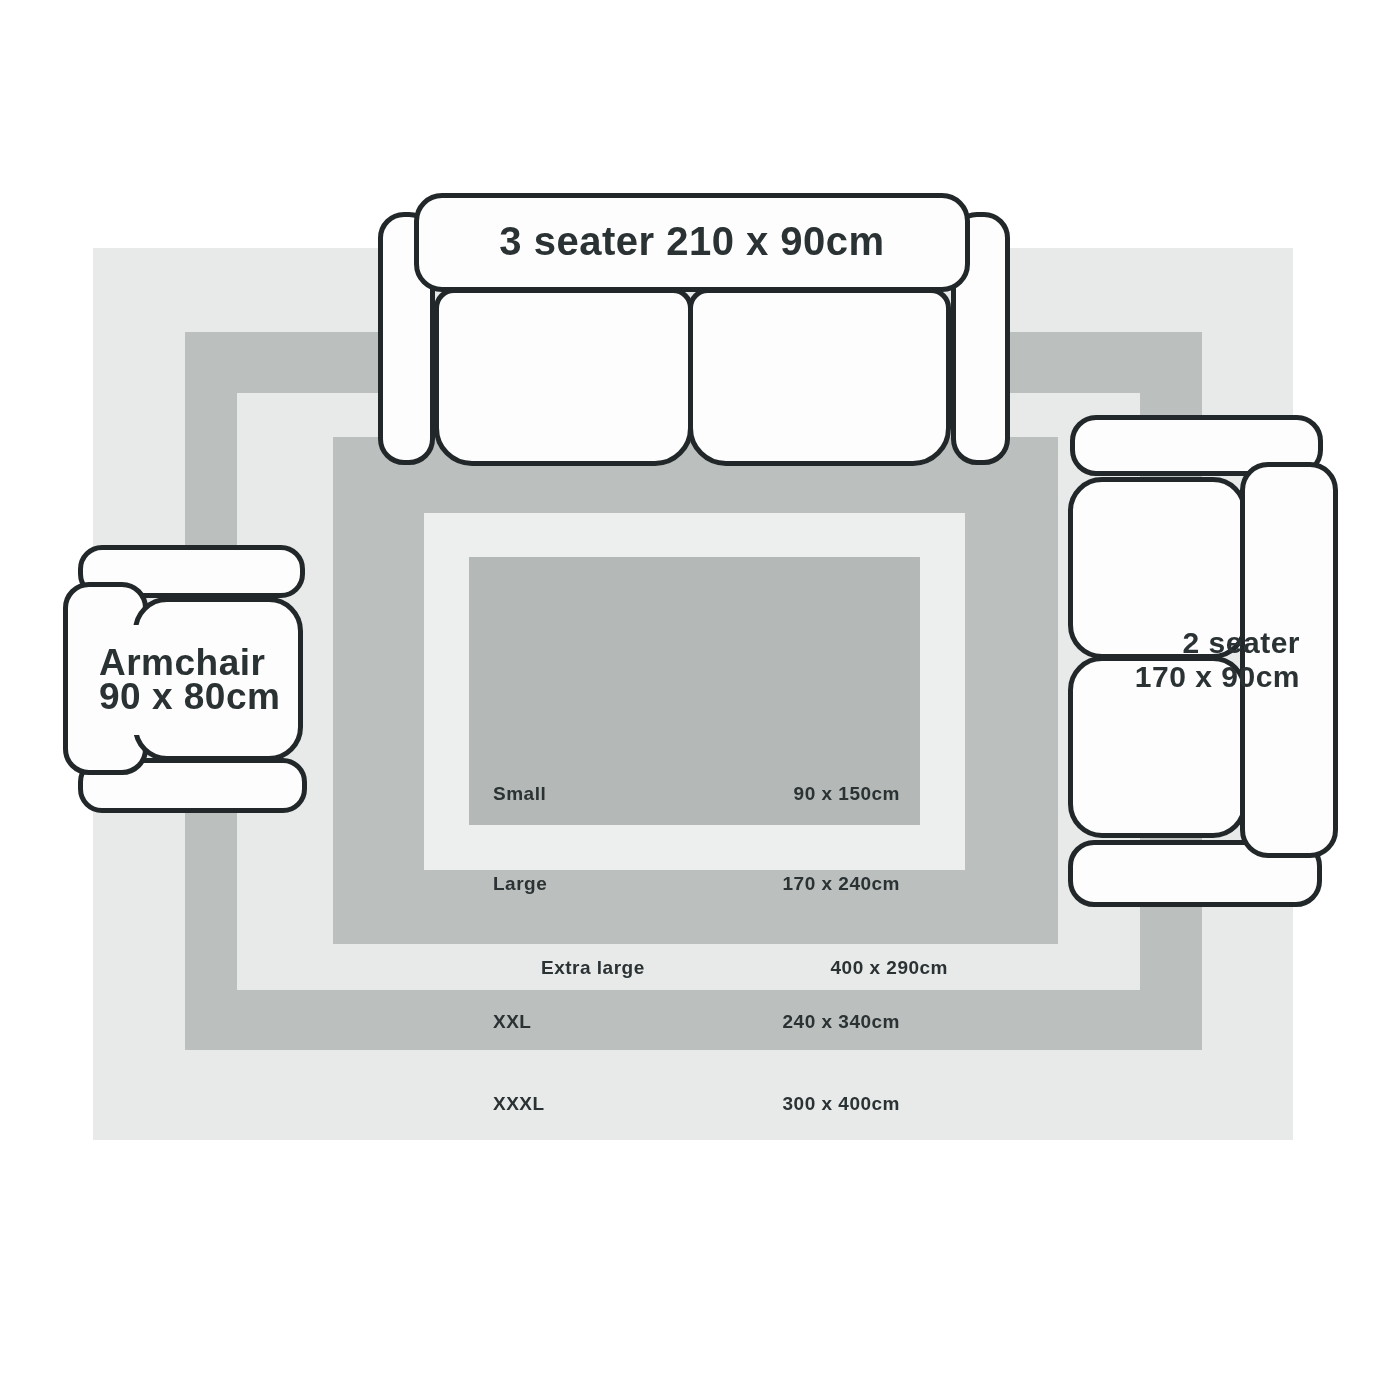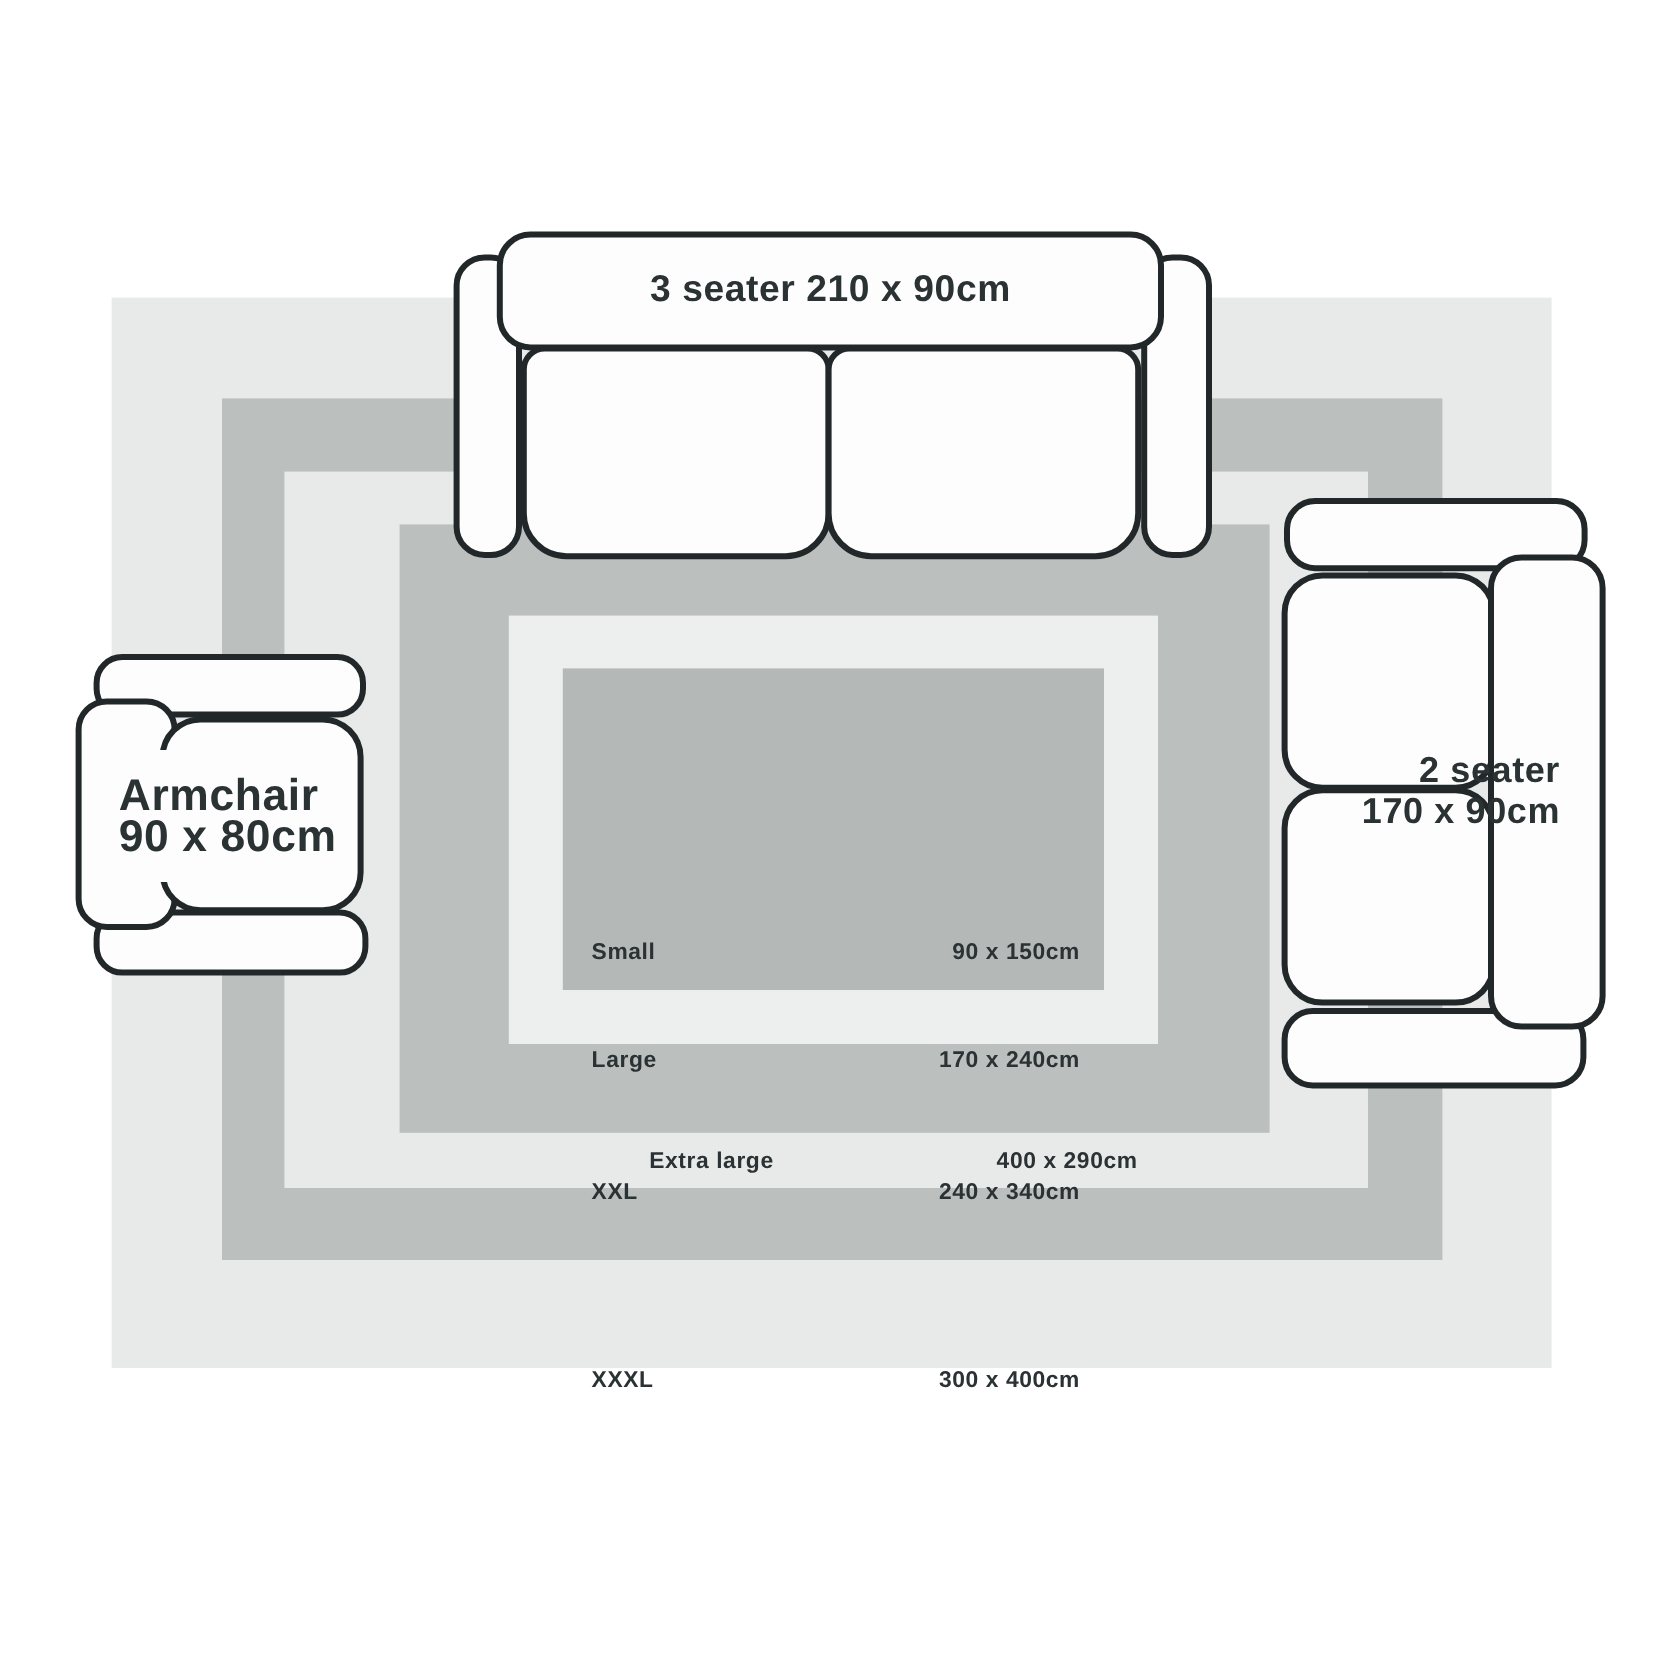--- a/index.html
+++ b/index.html
@@ -31,21 +31,21 @@
   }
   
   .s3-cushion-l{left:434px;top:288px;width:259px;height:178px;border-radius:20px 20px 38px 38px;z-index:1;}
   .s3-cushion-r{left:688px;top:288px;width:263px;height:178px;border-radius:20px 20px 38px 38px;z-index:1;}
   .s3-arm-l{left:378px;top:212px;width:57px;height:253px;border-radius:26px;z-index:2;}
   .s3-arm-r{left:951px;top:212px;width:59px;height:253px;border-radius:26px;z-index:2;}
   .s3-back{left:414px;top:193px;width:556px;height:99px;border-radius:28px;z-index:3;}
   .s3-label{
     position:absolute;left:414px;top:193px;width:556px;height:96px;z-index:4;
     display:flex;align-items:center;justify-content:center;
-    font-size:31px;font-weight:bold;letter-spacing:0.5px;
+    font-size:40px;font-weight:bold;letter-spacing:0.5px;
   }
   
   .s2-cushion-t{left:1068px;top:477px;width:179px;height:182px;border-radius:34px;z-index:1;}
   .s2-cushion-b{left:1068px;top:656px;width:179px;height:182px;border-radius:34px;z-index:1;}
   .s2-arm-t{left:1070px;top:415px;width:253px;height:61px;border-radius:26px;z-index:2;}
   .s2-arm-b{left:1068px;top:840px;width:254px;height:67px;border-radius:26px;z-index:2;}
   .s2-back{left:1240px;top:462px;width:98px;height:396px;border-radius:28px;z-index:3;}
   .s2-label{
     position:absolute;left:1090px;top:626px;width:210px;z-index:4;
     text-align:right;font-size:30px;font-weight:bold;line-height:34px;letter-spacing:0.5px;
@@ -66,22 +66,22 @@
   
   .size-row{
     position:absolute;left:493px;width:407px;height:44px;
     display:flex;align-items:center;justify-content:space-between;
     font-size:19px;font-weight:bold;letter-spacing:0.5px;
   }
   .row-0{top:772px;}
   .row-1{top:829px;}
   .row-2{top:862px;}
   .row-3{top:946px;margin-left:48px;}
-  .row-4{top:972px;}
-  .row-5{top:1129px;}
+  .row-4{top:1000px;}
+  .row-5{top:1071px;align-items:flex-end;}
 </style>
 </head>
 <body>
 
 <div class="canvas">
 
   <div class="rug rug-xxxl"></div>
   <div class="rug rug-xxl"></div>
   <div class="rug rug-xl"></div>
   <div class="rug rug-large"></div>

